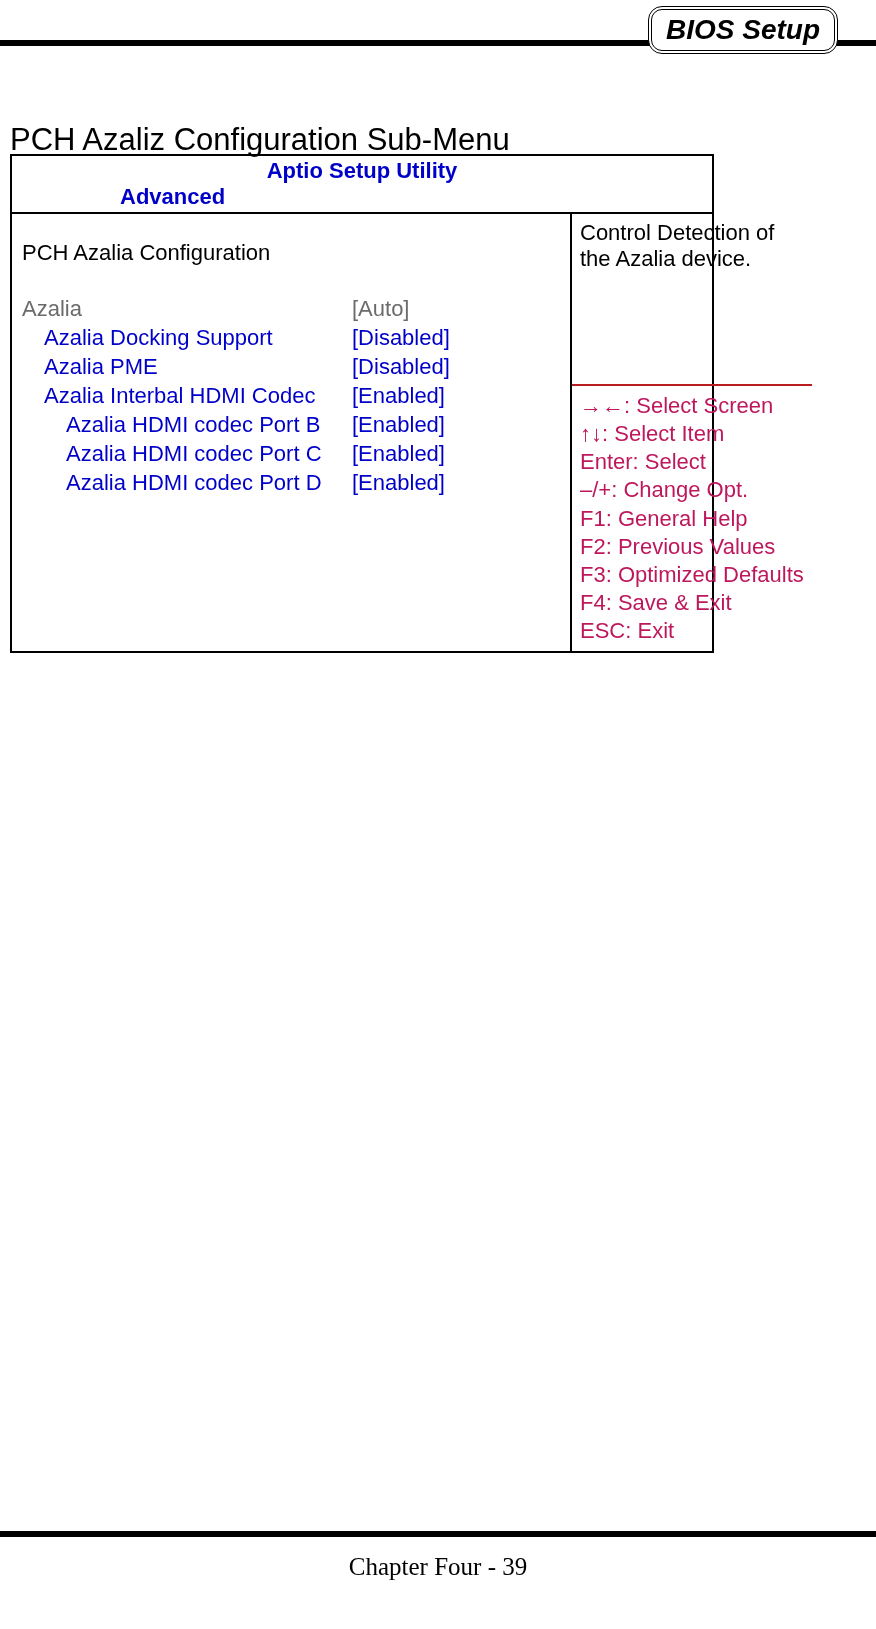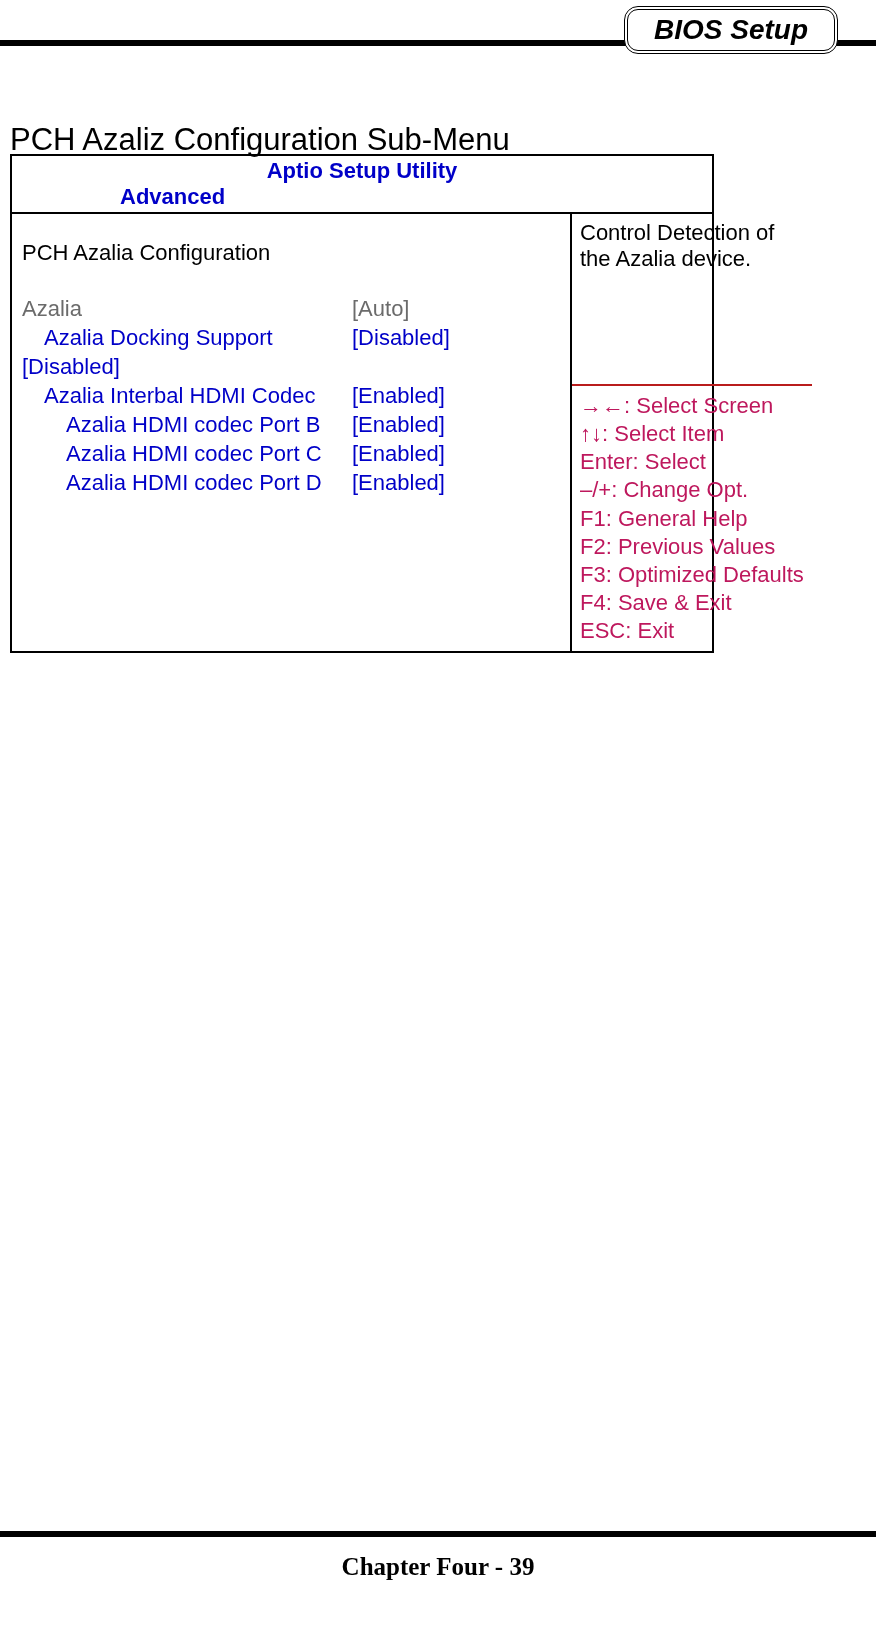--- a/index.html
+++ b/index.html
@@ -27,21 +27,21 @@
       height: 6px;
       border-top: 4px solid #000;
       border-bottom: 2px solid #000;
     }
     .bios-badge {
       position: absolute;
       top: 6px;
       right: 38px;
       border: 4px double #000;
       border-radius: 14px;
-      padding: 4px 26px;
+      padding: 4px 14px;
       font-family: Arial, Helvetica, sans-serif;
       font-weight: bold;
       font-style: italic;
       font-size: 28px;
       background: #fff;
     }
 
     
     .section-heading {
       position: absolute;
@@ -135,21 +135,21 @@
       border-top: 2px solid #000;
       border-bottom: 4px solid #000;
     }
     .footer {
       position: absolute;
       bottom: 48px;
       left: 0;
       right: 0;
       text-align: center;
       font-family: "Times New Roman", Times, serif;
-      font-weight: bold;
+      font-weight: normal;
       font-size: 25px;
     }
   </style>
 </head>
 <body>
 
 <div class="page">
 
   <div class="top-rule"></div>
   <div class="bios-badge">BIOS Setup</div>
@@ -168,20 +168,21 @@
 
         <div class="opt-row">
           <span class="opt-label c-gray">Azalia</span>
           <span class="opt-value c-gray">[Auto]</span>
         </div>
         <div class="opt-row">
           <span class="opt-label c-blue indent-1">Azalia Docking Support</span>
           <span class="opt-value c-blue">[Disabled]</span>
         </div>
         <div class="opt-row">
+          <span class="opt-label c-blue indent-1">Azalia PME</span>
           <span class="opt-value c-blue">[Disabled]</span>
         </div>
         <div class="opt-row">
           <span class="opt-label c-blue indent-1">Azalia Interbal HDMI Codec</span>
           <span class="opt-value c-blue">[Enabled]</span>
         </div>
         <div class="opt-row">
           <span class="opt-label c-blue indent-2">Azalia HDMI codec Port B</span>
           <span class="opt-value c-blue">[Enabled]</span>
         </div>

